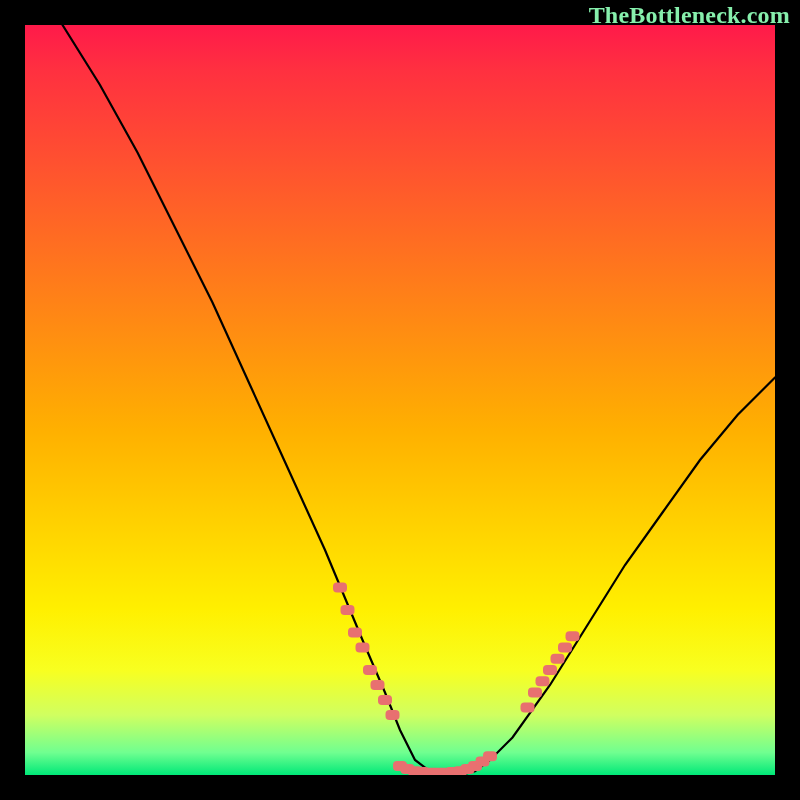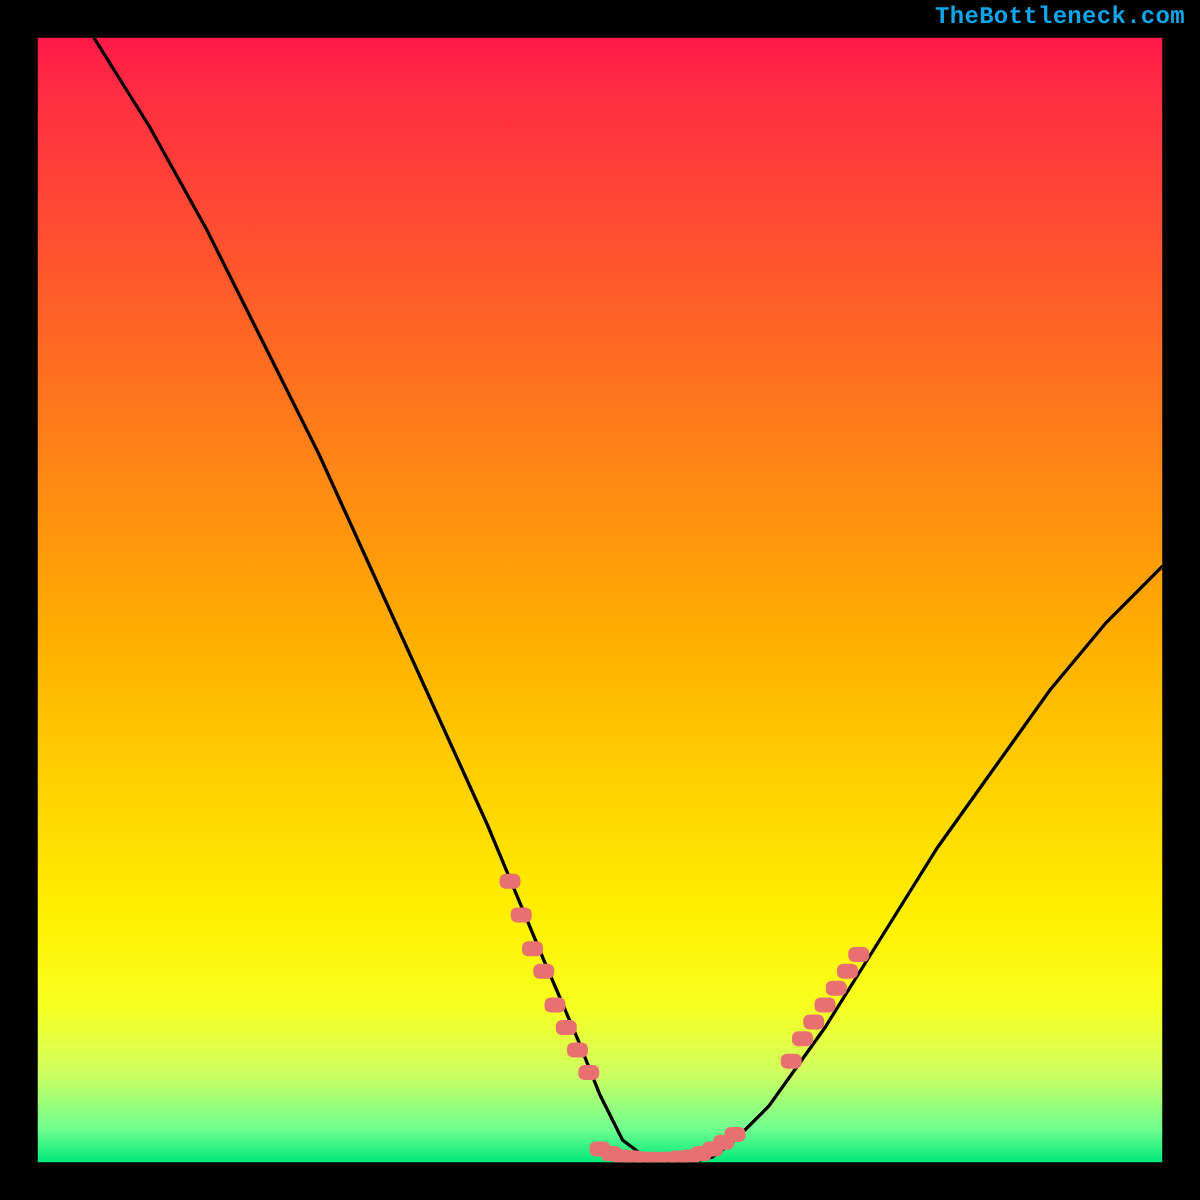--- a/index.html
+++ b/index.html
@@ -42,24 +42,24 @@
       #f8ff20 86%,
       #d0ff60 92%,
       #70ff90 97%,
       #00e878 100%
     );
   }
   .watermark {
     position: absolute;
     top: 2px;
     right: 10px;
-    font-family: Liberation Mono, monospace;
-    font-size: 16px;
+    font-family: Liberation Serif, serif;
+    font-size: 24px;
     font-weight: bold;
-    color: #0ea5e9;
+    color: #86efac;
     letter-spacing: 0.2px;
   }
   svg.curve {
     position: absolute;
     inset: 0;
   }
 </style>
 </head>
 <body>
 

